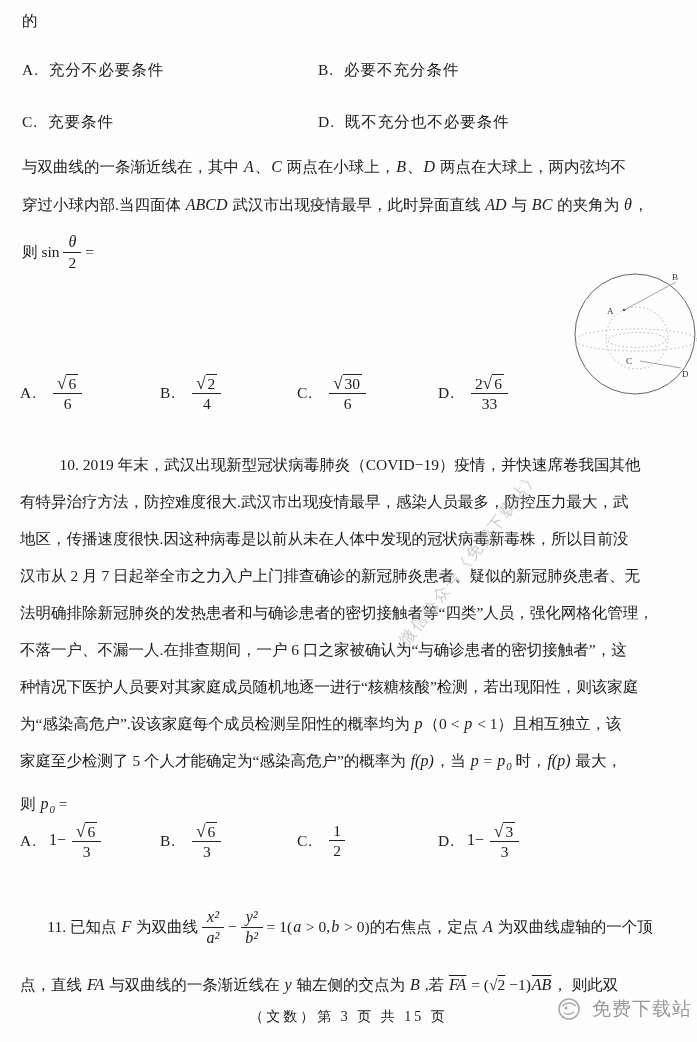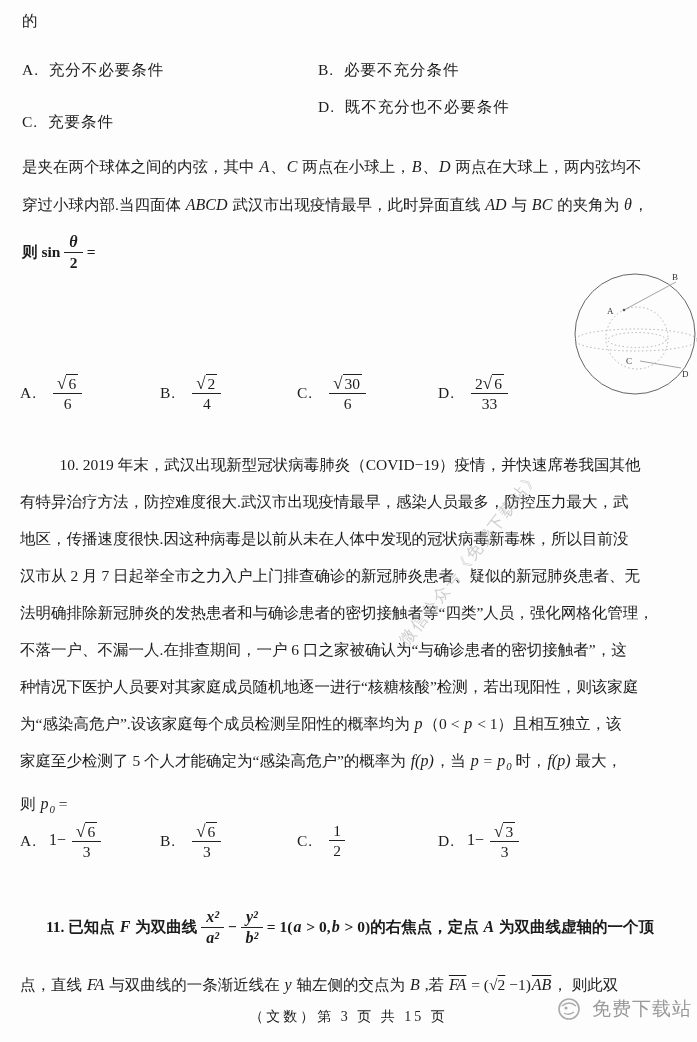--- a/index.html
+++ b/index.html
@@ -21,45 +21,45 @@
   .frac{display:inline-flex;flex-direction:column;align-items:center;vertical-align:middle;margin:0 4px;line-height:1.12;font-size:15.5px;}
   .frac .num{display:inline-flex;align-items:baseline;border-bottom:1.3px solid #222;padding:0 4px 1px;}
   .frac .den{padding-top:1px;}
   .sqrt{font-size:17px;line-height:1;}
   .radx{border-top:1.3px solid #222;padding:0 2px;}
   
   .opt{position:absolute;display:flex;align-items:center;font-size:15.5px;}
   .opt-label{margin-right:12px;letter-spacing:1px;}
   .cond-opt{position:absolute;font-size:15.5px;letter-spacing:1px;}
   
-  .formula-row{display:flex;align-items:center;font-size:15.5px;font-weight:bold;}
+  .formula-row{display:flex;align-items:center;font-size:15.5px;}
   
   #wm-diagonal{
     color:rgba(150,150,150,0.48);font-size:16px;letter-spacing:2px;white-space:nowrap;
     transform:rotate(-52deg);transform-origin:center;
   }
   #wm-corner{display:flex;align-items:center;gap:10px;color:#9b9b9b;}
   #wm-corner .wm-text{font-size:19px;letter-spacing:1px;color:#999;}
   #footer{width:100%;text-align:center;font-size:14px;letter-spacing:3px;}
   svg text{font-family:"Liberation Serif","DejaVu Serif",serif;}
 </style>
 </head>
 <body>
 
 <div id="page">
 
   <div class="abs line" style="left:22px;top:2px;">的</div>
 
   <div class="cond-opt" style="left:22px;top:60px;"><span>A.</span>&nbsp;&nbsp;<span>充分不必要条件</span></div>
   <div class="cond-opt" style="left:318px;top:60px;"><span>B.</span>&nbsp;&nbsp;<span>必要不充分条件</span></div>
   <div class="cond-opt" style="left:22px;top:112px;"><span>C.</span>&nbsp;&nbsp;<span>充要条件</span></div>
-  <div class="cond-opt" style="left:318px;top:97px;font-family:Liberation Serif, serif;"><span>D.</span>&nbsp;&nbsp;<span>既不充分也不必要条件</span></div>
+  <div class="cond-opt" style="left:318px;top:112px;font-family:Liberation Serif, serif;"><span>D.</span>&nbsp;&nbsp;<span>既不充分也不必要条件</span></div>
 
   <div class="abs" style="left:22px;top:148px;width:650px;">
-    <div class="line"><span class="t">是夹在两个球体之间的内弦，其中 </span><span class="m">A</span><span class="t">、</span><span class="m">C</span><span class="t"> 两点在小球上，</span><span class="m">B</span><span class="t">、</span><span class="m">D</span><span class="t"> 两点在大球上，两内弦均不</span></div>
+    <div class="line"><span class="t">与双曲线的一条渐近线在，其中 </span><span class="m">A</span><span class="t">、</span><span class="m">C</span><span class="t"> 两点在小球上，</span><span class="m">B</span><span class="t">、</span><span class="m">D</span><span class="t"> 两点在大球上，两内弦均不</span></div>
     <div class="line"><span class="t">穿过小球内部.当四面体 </span><span class="m">ABCD</span><span class="t"> 武汉市出现疫情最早，此时异面直线 </span><span class="m">AD</span><span class="t"> 与 </span><span class="m">BC</span><span class="t"> 的夹角为 </span><span class="m">θ</span><span class="t">，</span></div>
     <div class="formula-row" style="height:52px;margin-top:2px;">
       <span>则 sin</span>
       <span><span class="frac">
             <span class="num">
               <span class="m">θ</span>
             </span>
             <span class="den">2</span>
           </span></span>
       <span>=</span>

